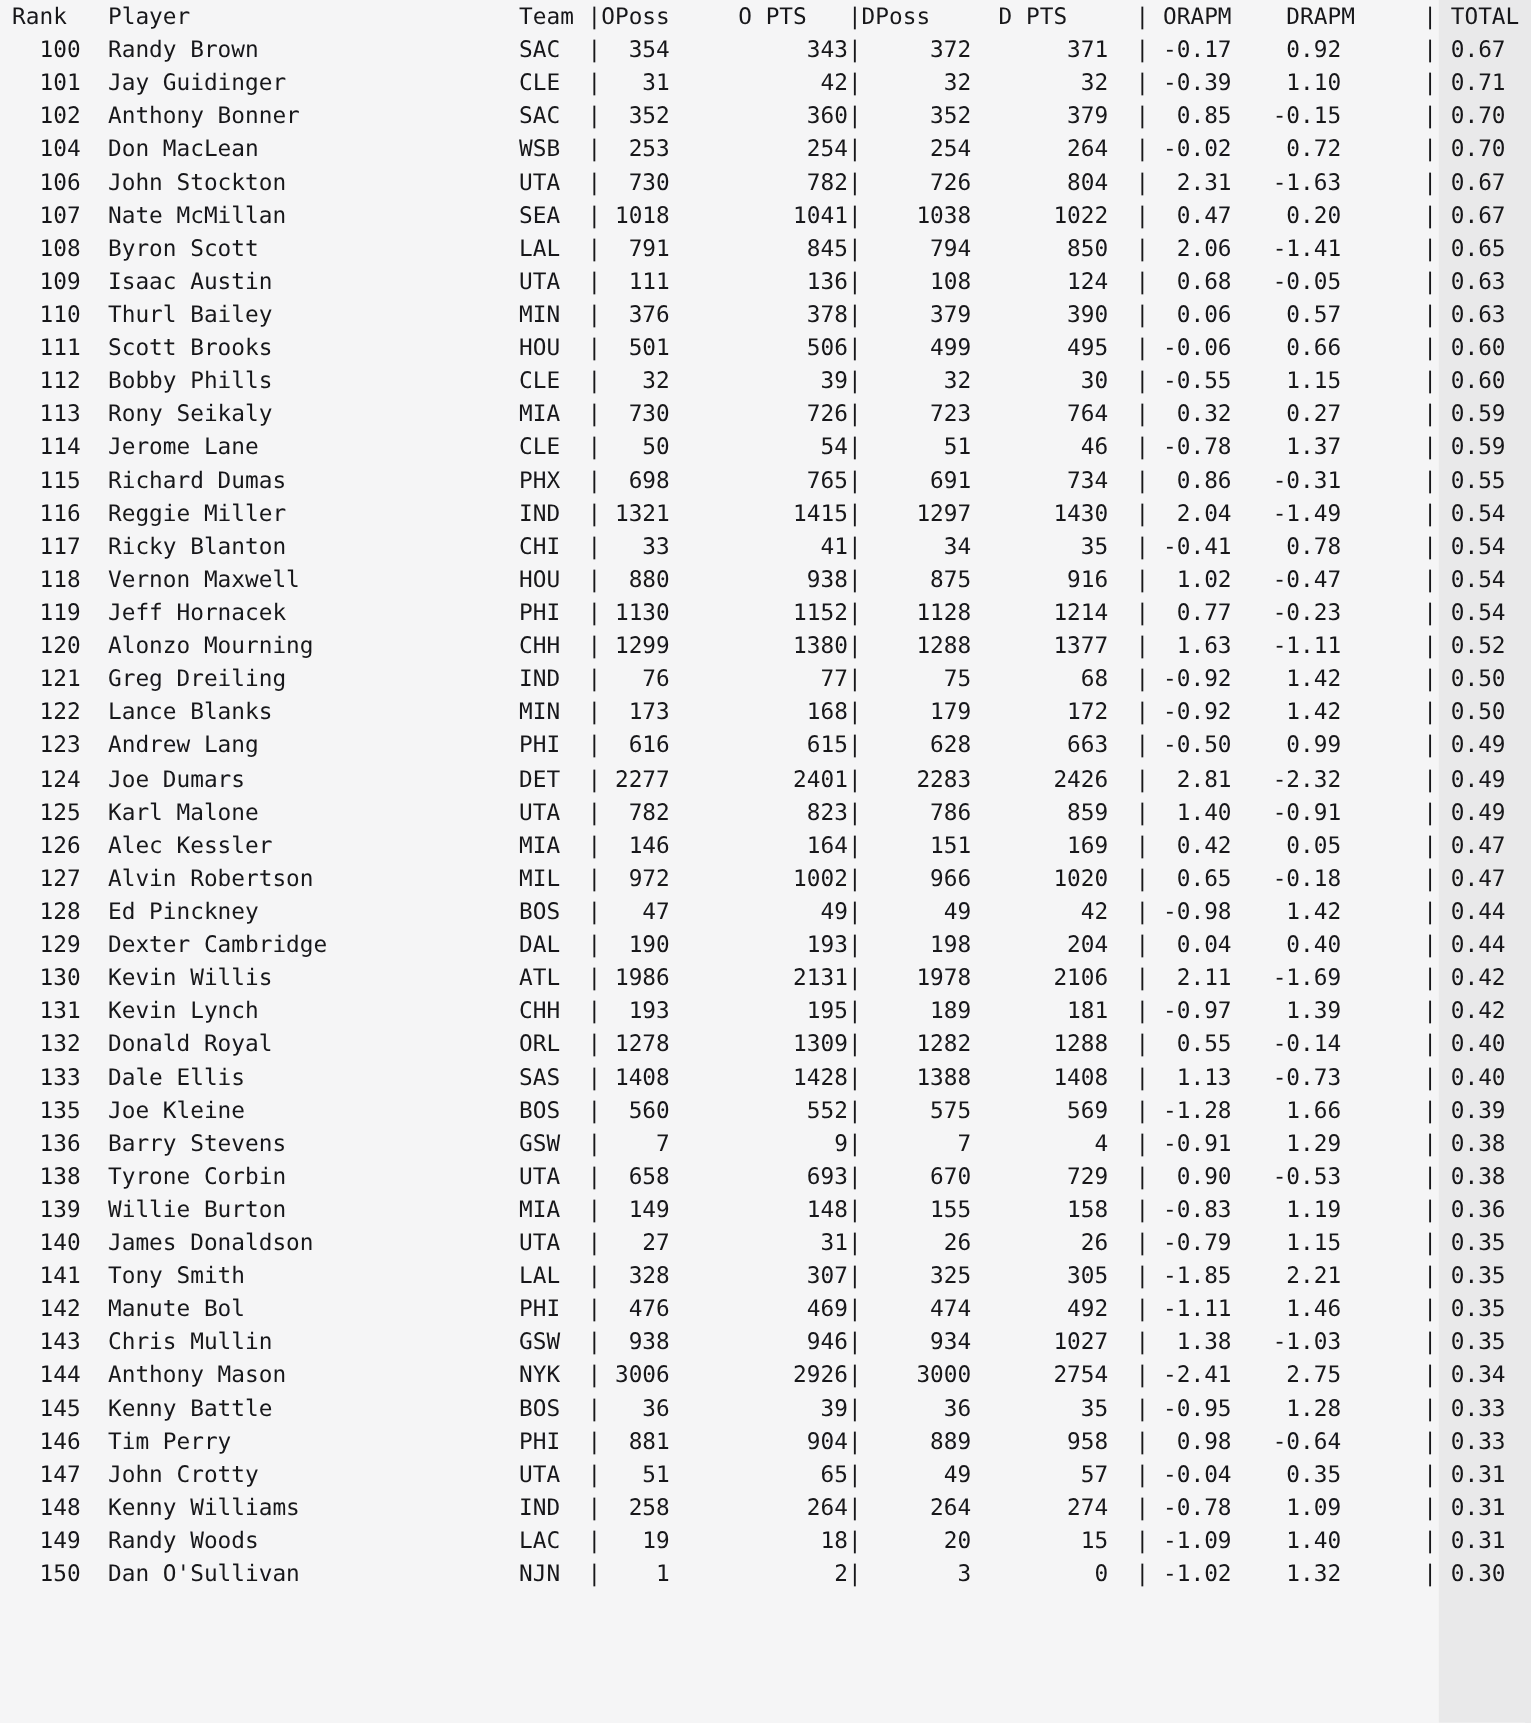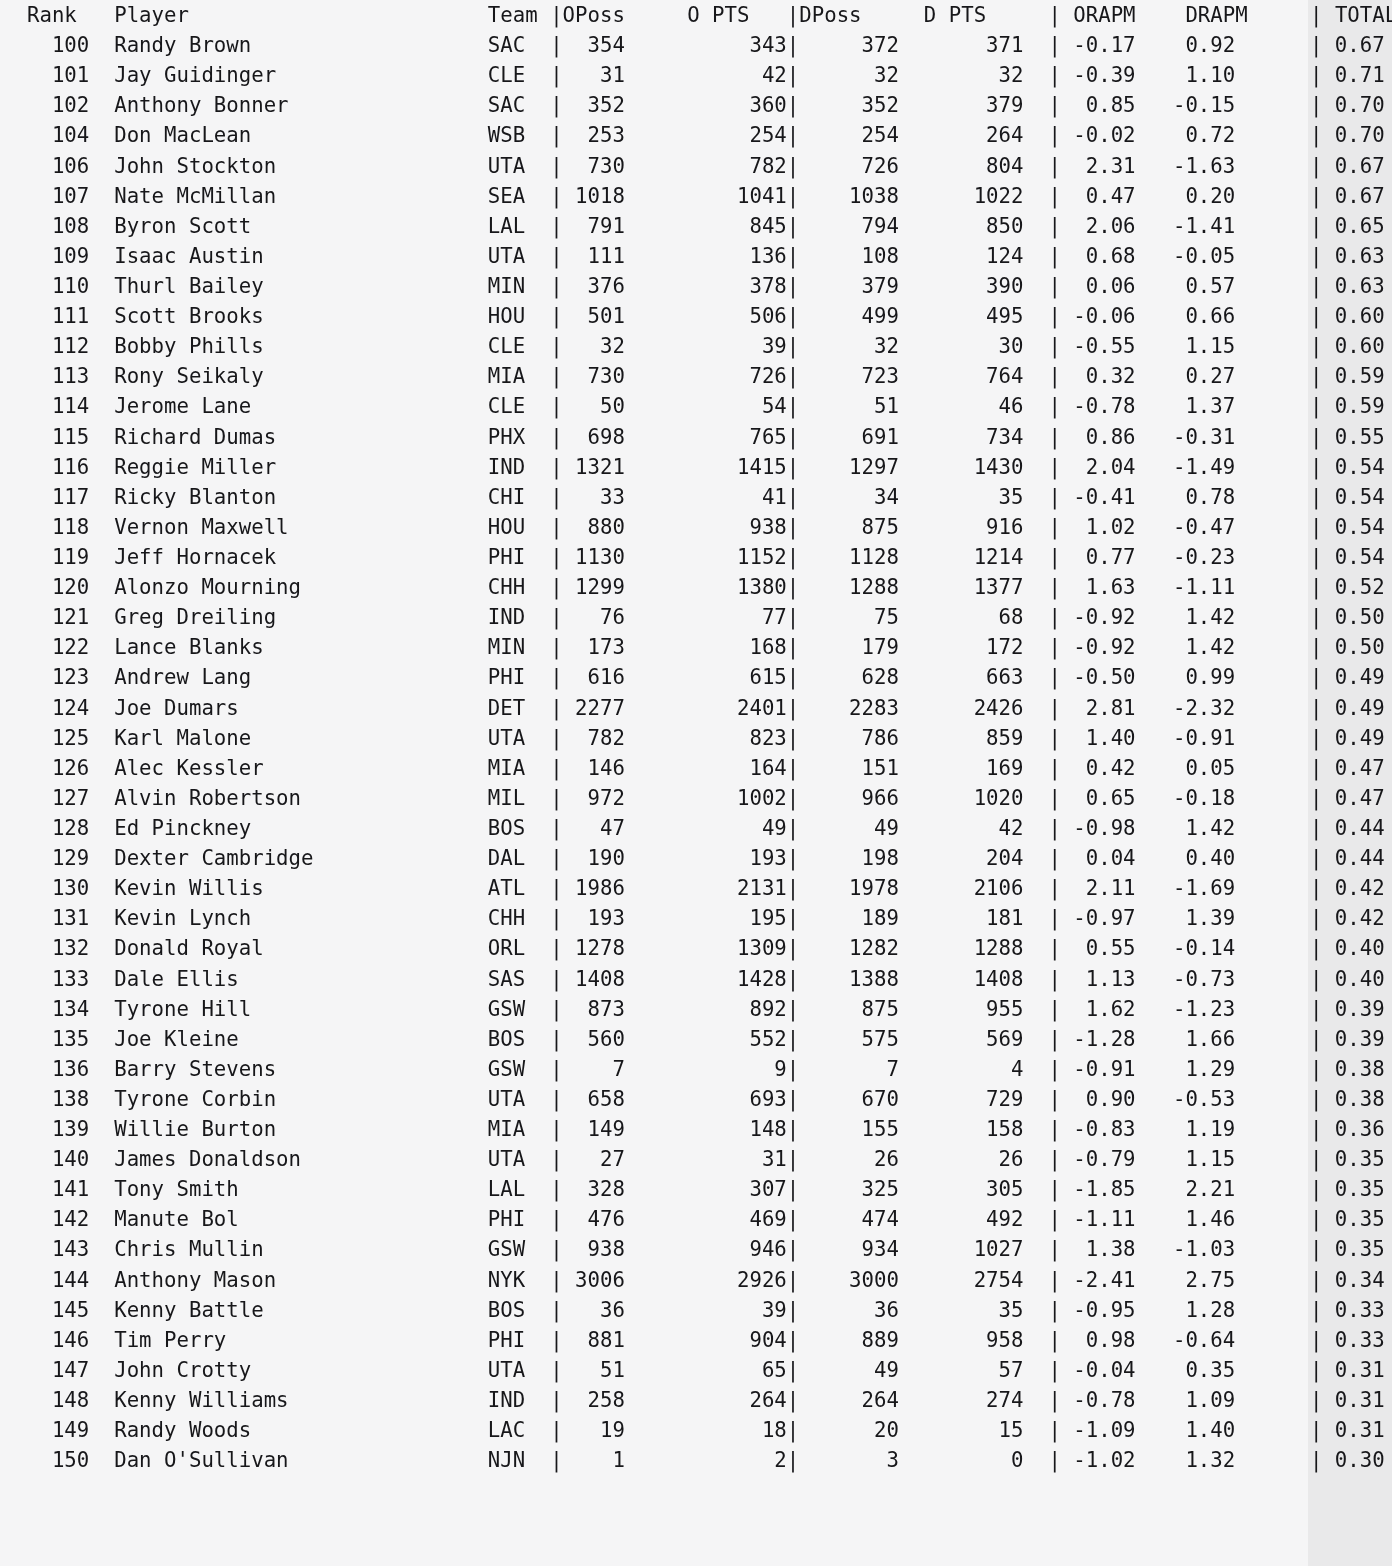--- a/index.html
+++ b/index.html
@@ -21,21 +21,21 @@
   .total-band {
     position: absolute;
     left: 1308px;
     top: 0;
     width: 84px;
     height: 100%;
     background: #e9e9ea;
   }
   .table {
     position: relative;
-    padding-left: 27px;
+    padding-left: 11px;
     z-index: 1;
   }
   .line {
     white-space: pre;
     height: 30.115px;
   }
   .line span { white-space: pre; }
 </style>
 </head>
 <body>
@@ -70,21 +70,20 @@
         <div class="line"><span>  124</span><span>  Joe Dumars                    </span><span>DET</span><span>  |</span><span> 2277</span><span>         2401</span><span>|</span><span>    2283</span><span>      2426</span><span>  | </span><span> 2.81</span><span>   -2.32</span><span>      |</span><span> 0.49</span></div>
         <div class="line"><span>  125</span><span>  Karl Malone                   </span><span>UTA</span><span>  |</span><span>  782</span><span>          823</span><span>|</span><span>     786</span><span>       859</span><span>  | </span><span> 1.40</span><span>   -0.91</span><span>      |</span><span> 0.49</span></div>
         <div class="line"><span>  126</span><span>  Alec Kessler                  </span><span>MIA</span><span>  |</span><span>  146</span><span>          164</span><span>|</span><span>     151</span><span>       169</span><span>  | </span><span> 0.42</span><span>    0.05</span><span>      |</span><span> 0.47</span></div>
         <div class="line"><span>  127</span><span>  Alvin Robertson               </span><span>MIL</span><span>  |</span><span>  972</span><span>         1002</span><span>|</span><span>     966</span><span>      1020</span><span>  | </span><span> 0.65</span><span>   -0.18</span><span>      |</span><span> 0.47</span></div>
         <div class="line"><span>  128</span><span>  Ed Pinckney                   </span><span>BOS</span><span>  |</span><span>   47</span><span>           49</span><span>|</span><span>      49</span><span>        42</span><span>  | </span><span>-0.98</span><span>    1.42</span><span>      |</span><span> 0.44</span></div>
         <div class="line"><span>  129</span><span>  Dexter Cambridge              </span><span>DAL</span><span>  |</span><span>  190</span><span>          193</span><span>|</span><span>     198</span><span>       204</span><span>  | </span><span> 0.04</span><span>    0.40</span><span>      |</span><span> 0.44</span></div>
         <div class="line"><span>  130</span><span>  Kevin Willis                  </span><span>ATL</span><span>  |</span><span> 1986</span><span>         2131</span><span>|</span><span>    1978</span><span>      2106</span><span>  | </span><span> 2.11</span><span>   -1.69</span><span>      |</span><span> 0.42</span></div>
         <div class="line"><span>  131</span><span>  Kevin Lynch                   </span><span>CHH</span><span>  |</span><span>  193</span><span>          195</span><span>|</span><span>     189</span><span>       181</span><span>  | </span><span>-0.97</span><span>    1.39</span><span>      |</span><span> 0.42</span></div>
         <div class="line"><span>  132</span><span>  Donald Royal                  </span><span>ORL</span><span>  |</span><span> 1278</span><span>         1309</span><span>|</span><span>    1282</span><span>      1288</span><span>  | </span><span> 0.55</span><span>   -0.14</span><span>      |</span><span> 0.40</span></div>
         <div class="line"><span>  133</span><span>  Dale Ellis                    </span><span>SAS</span><span>  |</span><span> 1408</span><span>         1428</span><span>|</span><span>    1388</span><span>      1408</span><span>  | </span><span> 1.13</span><span>   -0.73</span><span>      |</span><span> 0.40</span></div>
-        <div class="line"><span>  134</span><span>  Tyrone Hill                   </span><span>GSW</span><span>  |</span><span>  873</span><span>          892</span><span>|</span><span>     875</span><span>       955</span><span>  | </span><span> 1.62</span><span>   -1.23</span><span>      |</span><span> 0.39</span></div>
         <div class="line"><span>  135</span><span>  Joe Kleine                    </span><span>BOS</span><span>  |</span><span>  560</span><span>          552</span><span>|</span><span>     575</span><span>       569</span><span>  | </span><span>-1.28</span><span>    1.66</span><span>      |</span><span> 0.39</span></div>
         <div class="line"><span>  136</span><span>  Barry Stevens                 </span><span>GSW</span><span>  |</span><span>    7</span><span>            9</span><span>|</span><span>       7</span><span>         4</span><span>  | </span><span>-0.91</span><span>    1.29</span><span>      |</span><span> 0.38</span></div>
         <div class="line"><span>  138</span><span>  Tyrone Corbin                 </span><span>UTA</span><span>  |</span><span>  658</span><span>          693</span><span>|</span><span>     670</span><span>       729</span><span>  | </span><span> 0.90</span><span>   -0.53</span><span>      |</span><span> 0.38</span></div>
         <div class="line"><span>  139</span><span>  Willie Burton                 </span><span>MIA</span><span>  |</span><span>  149</span><span>          148</span><span>|</span><span>     155</span><span>       158</span><span>  | </span><span>-0.83</span><span>    1.19</span><span>      |</span><span> 0.36</span></div>
         <div class="line"><span>  140</span><span>  James Donaldson               </span><span>UTA</span><span>  |</span><span>   27</span><span>           31</span><span>|</span><span>      26</span><span>        26</span><span>  | </span><span>-0.79</span><span>    1.15</span><span>      |</span><span> 0.35</span></div>
         <div class="line"><span>  141</span><span>  Tony Smith                    </span><span>LAL</span><span>  |</span><span>  328</span><span>          307</span><span>|</span><span>     325</span><span>       305</span><span>  | </span><span>-1.85</span><span>    2.21</span><span>      |</span><span> 0.35</span></div>
         <div class="line"><span>  142</span><span>  Manute Bol                    </span><span>PHI</span><span>  |</span><span>  476</span><span>          469</span><span>|</span><span>     474</span><span>       492</span><span>  | </span><span>-1.11</span><span>    1.46</span><span>      |</span><span> 0.35</span></div>
         <div class="line"><span>  143</span><span>  Chris Mullin                  </span><span>GSW</span><span>  |</span><span>  938</span><span>          946</span><span>|</span><span>     934</span><span>      1027</span><span>  | </span><span> 1.38</span><span>   -1.03</span><span>      |</span><span> 0.35</span></div>
         <div class="line"><span>  144</span><span>  Anthony Mason                 </span><span>NYK</span><span>  |</span><span> 3006</span><span>         2926</span><span>|</span><span>    3000</span><span>      2754</span><span>  | </span><span>-2.41</span><span>    2.75</span><span>      |</span><span> 0.34</span></div>
         <div class="line"><span>  145</span><span>  Kenny Battle                  </span><span>BOS</span><span>  |</span><span>   36</span><span>           39</span><span>|</span><span>      36</span><span>        35</span><span>  | </span><span>-0.95</span><span>    1.28</span><span>      |</span><span> 0.33</span></div>

